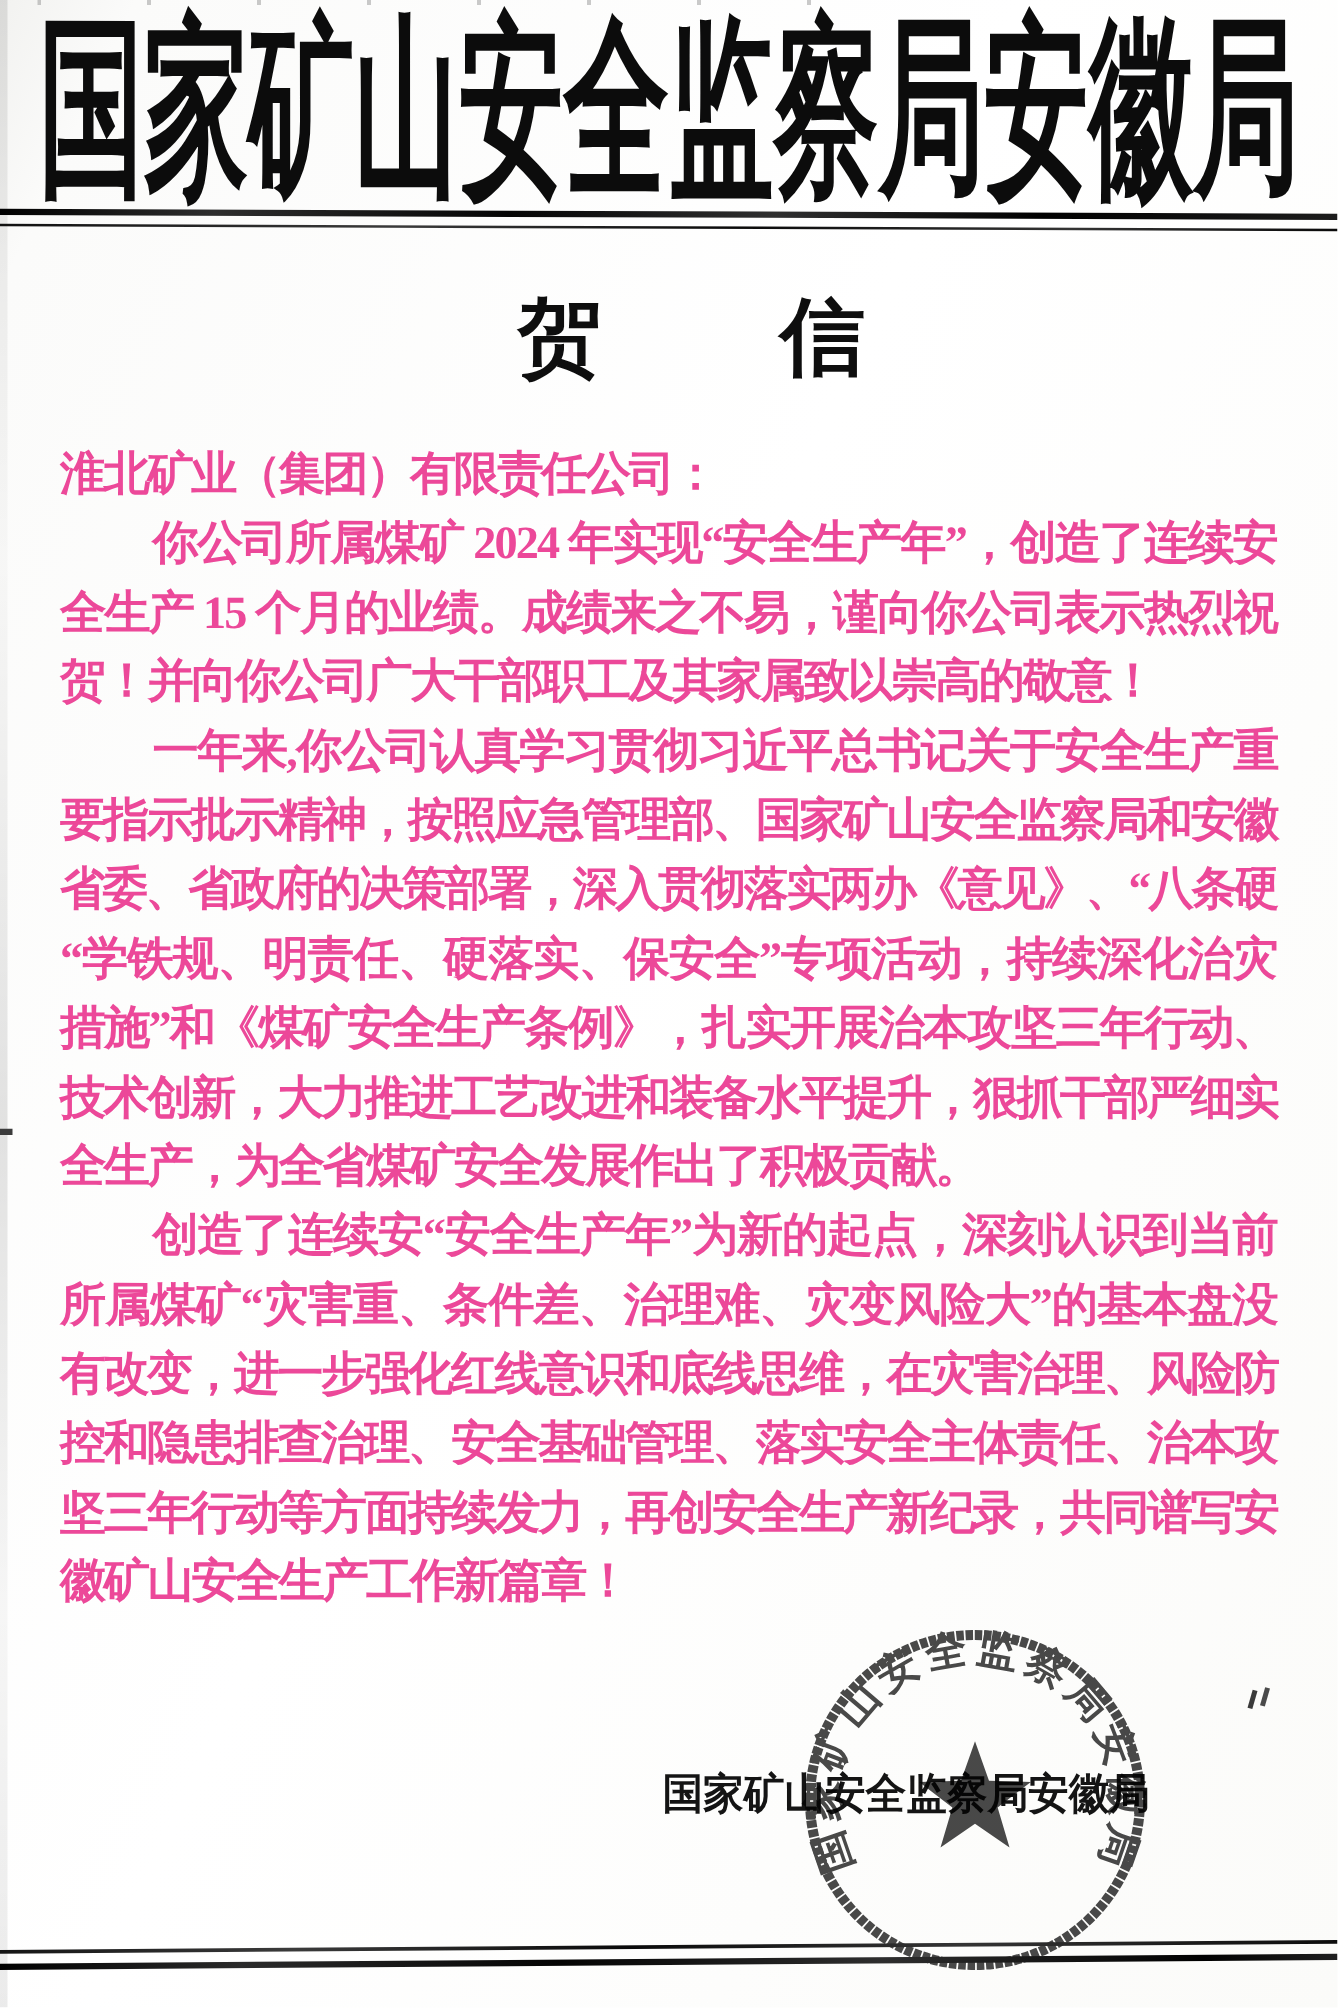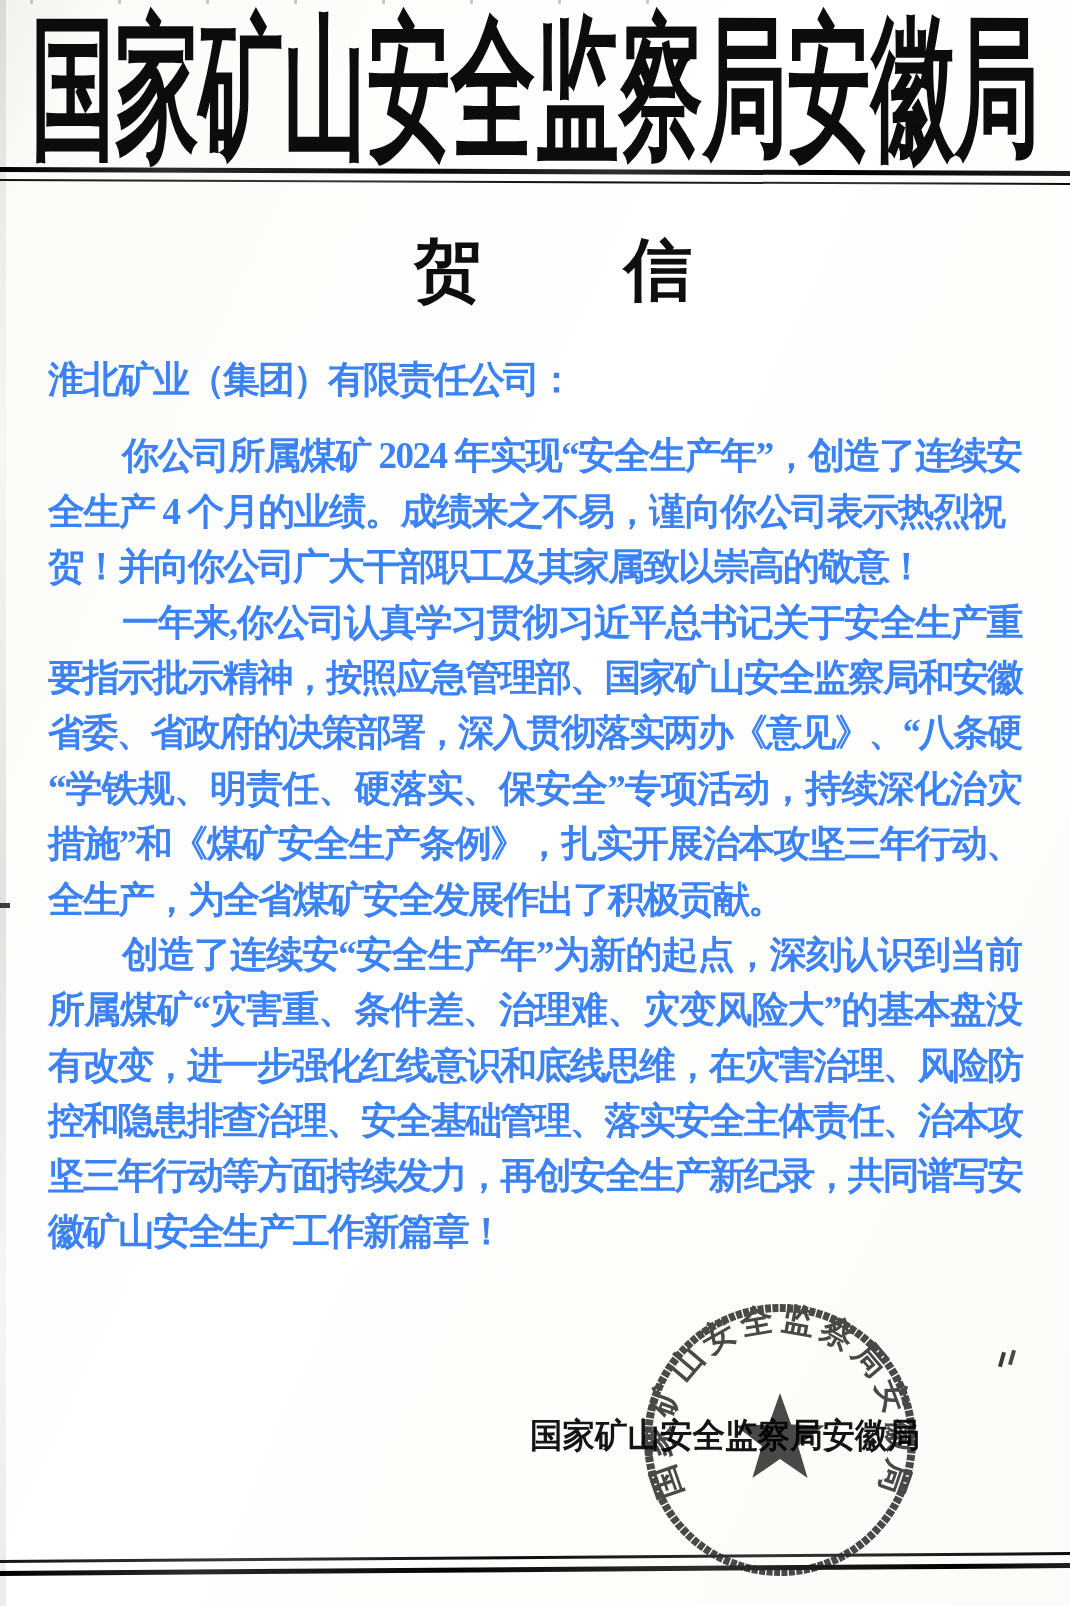--- a/index.html
+++ b/index.html
@@ -31,21 +31,21 @@
   
   .doc-title{
     position:absolute; top:236px; left:0; width:100%;
     text-align:center; font-size:68px; font-weight:bold;
     line-height:1; color:#0e0e0e; letter-spacing:2px;margin-left:19px;
   }
 
   
   .body-text{
     position:absolute; left:48px; right:48px; top:352px;
-    color:#3b82f6;
+    color:#ec4899;
   }
   .line{ height:55.4px; line-height:55.4px; font-size:37px; font-weight:bold; white-space:pre; }
   .line.indent{ padding-left:74px; }
   .line > span{ display:inline-block; white-space:pre; letter-spacing:-2px; transform-origin:0 50%; }
 
   
   .signature{
     position:absolute; left:530px; top:1414px;
     font-size:34px; font-weight:bold; line-height:44px; white-space:nowrap;
     transform-origin:0 50%; color:#141414;
@@ -92,28 +92,29 @@
   <div class="top-ticks"></div>
 
   <div class="letterhead-title" style="transform: scale(1, 1.85);">国家矿山安全监察局安徽局</div>
   <div class="rule rule-top"></div>
   <div class="rule rule-bottom"></div>
 
   <h1 class="doc-title">贺　　信</h1>
 
   <div class="body-text">
       <div class="line"><span>淮北矿业（集团）有限责任公司：</span></div>
-      <div class="line indent" style="margin-top: 21px;"><span style="letter-spacing: -1.46667px;">你公司所属煤矿 2024 年实现“安全生产年”，创造了连续安</span></div>
-      <div class="line"><span style="letter-spacing: -1.46667px;">全生产 4 个月的业绩。成绩来之不易，谨向你公司表示热烈祝</span></div>
+      <div class="line indent" style="margin-top: 0;"><span style="letter-spacing: -1.46667px;">你公司所属煤矿 2024 年实现“安全生产年”，创造了连续安</span></div>
+      <div class="line"><span style="letter-spacing: -1.46667px;">全生产 15 个月的业绩。成绩来之不易，谨向你公司表示热烈祝</span></div>
       <div class="line"><span>贺！并向你公司广大干部职工及其家属致以崇高的敬意！</span></div>
       <div class="line indent"><span style="letter-spacing: -1.30769px;">一年来,你公司认真学习贯彻习近平总书记关于安全生产重</span></div>
       <div class="line"><span style="transform: scaleX(0.993878);">要指示批示精神，按照应急管理部、国家矿山安全监察局和安徽</span></div>
       <div class="line"><span style="transform: scaleX(0.976931);">省委、省政府的决策部署，深入贯彻落实两办《意见》、“八条硬</span></div>
       <div class="line"><span style="letter-spacing: -0.892857px;">“学铁规、明责任、硬落实、保安全”专项活动，持续深化治灾</span></div>
       <div class="line"><span style="letter-spacing: -1.57143px;">措施”和《煤矿安全生产条例》，扎实开展治本攻坚三年行动、</span></div>
+      <div class="line"><span style="transform: scaleX(0.993878);">技术创新，大力推进工艺改进和装备水平提升，狠抓干部严细实</span></div>
       <div class="line"><span>全生产，为全省煤矿安全发展作出了积极贡献。</span></div>
       <div class="line indent"><span style="letter-spacing: -0.961538px;">创造了连续安“安全生产年”为新的起点，深刻认识到当前</span></div>
       <div class="line"><span style="letter-spacing: -0.892857px;">所属煤矿“灾害重、条件差、治理难、灾变风险大”的基本盘没</span></div>
       <div class="line"><span style="transform: scaleX(0.993878);">有改变，进一步强化红线意识和底线思维，在灾害治理、风险防</span></div>
       <div class="line"><span style="transform: scaleX(0.993878);">控和隐患排查治理、安全基础管理、落实安全主体责任、治本攻</span></div>
       <div class="line"><span style="transform: scaleX(0.993878);">坚三年行动等方面持续发力，再创安全生产新纪录，共同谱写安</span></div>
       <div class="line"><span>徽矿山安全生产工作新篇章！</span></div>
     </div>
 
   <div class="signature" style="transform: scaleX(0.955882);">国家矿山安全监察局安徽局</div>

